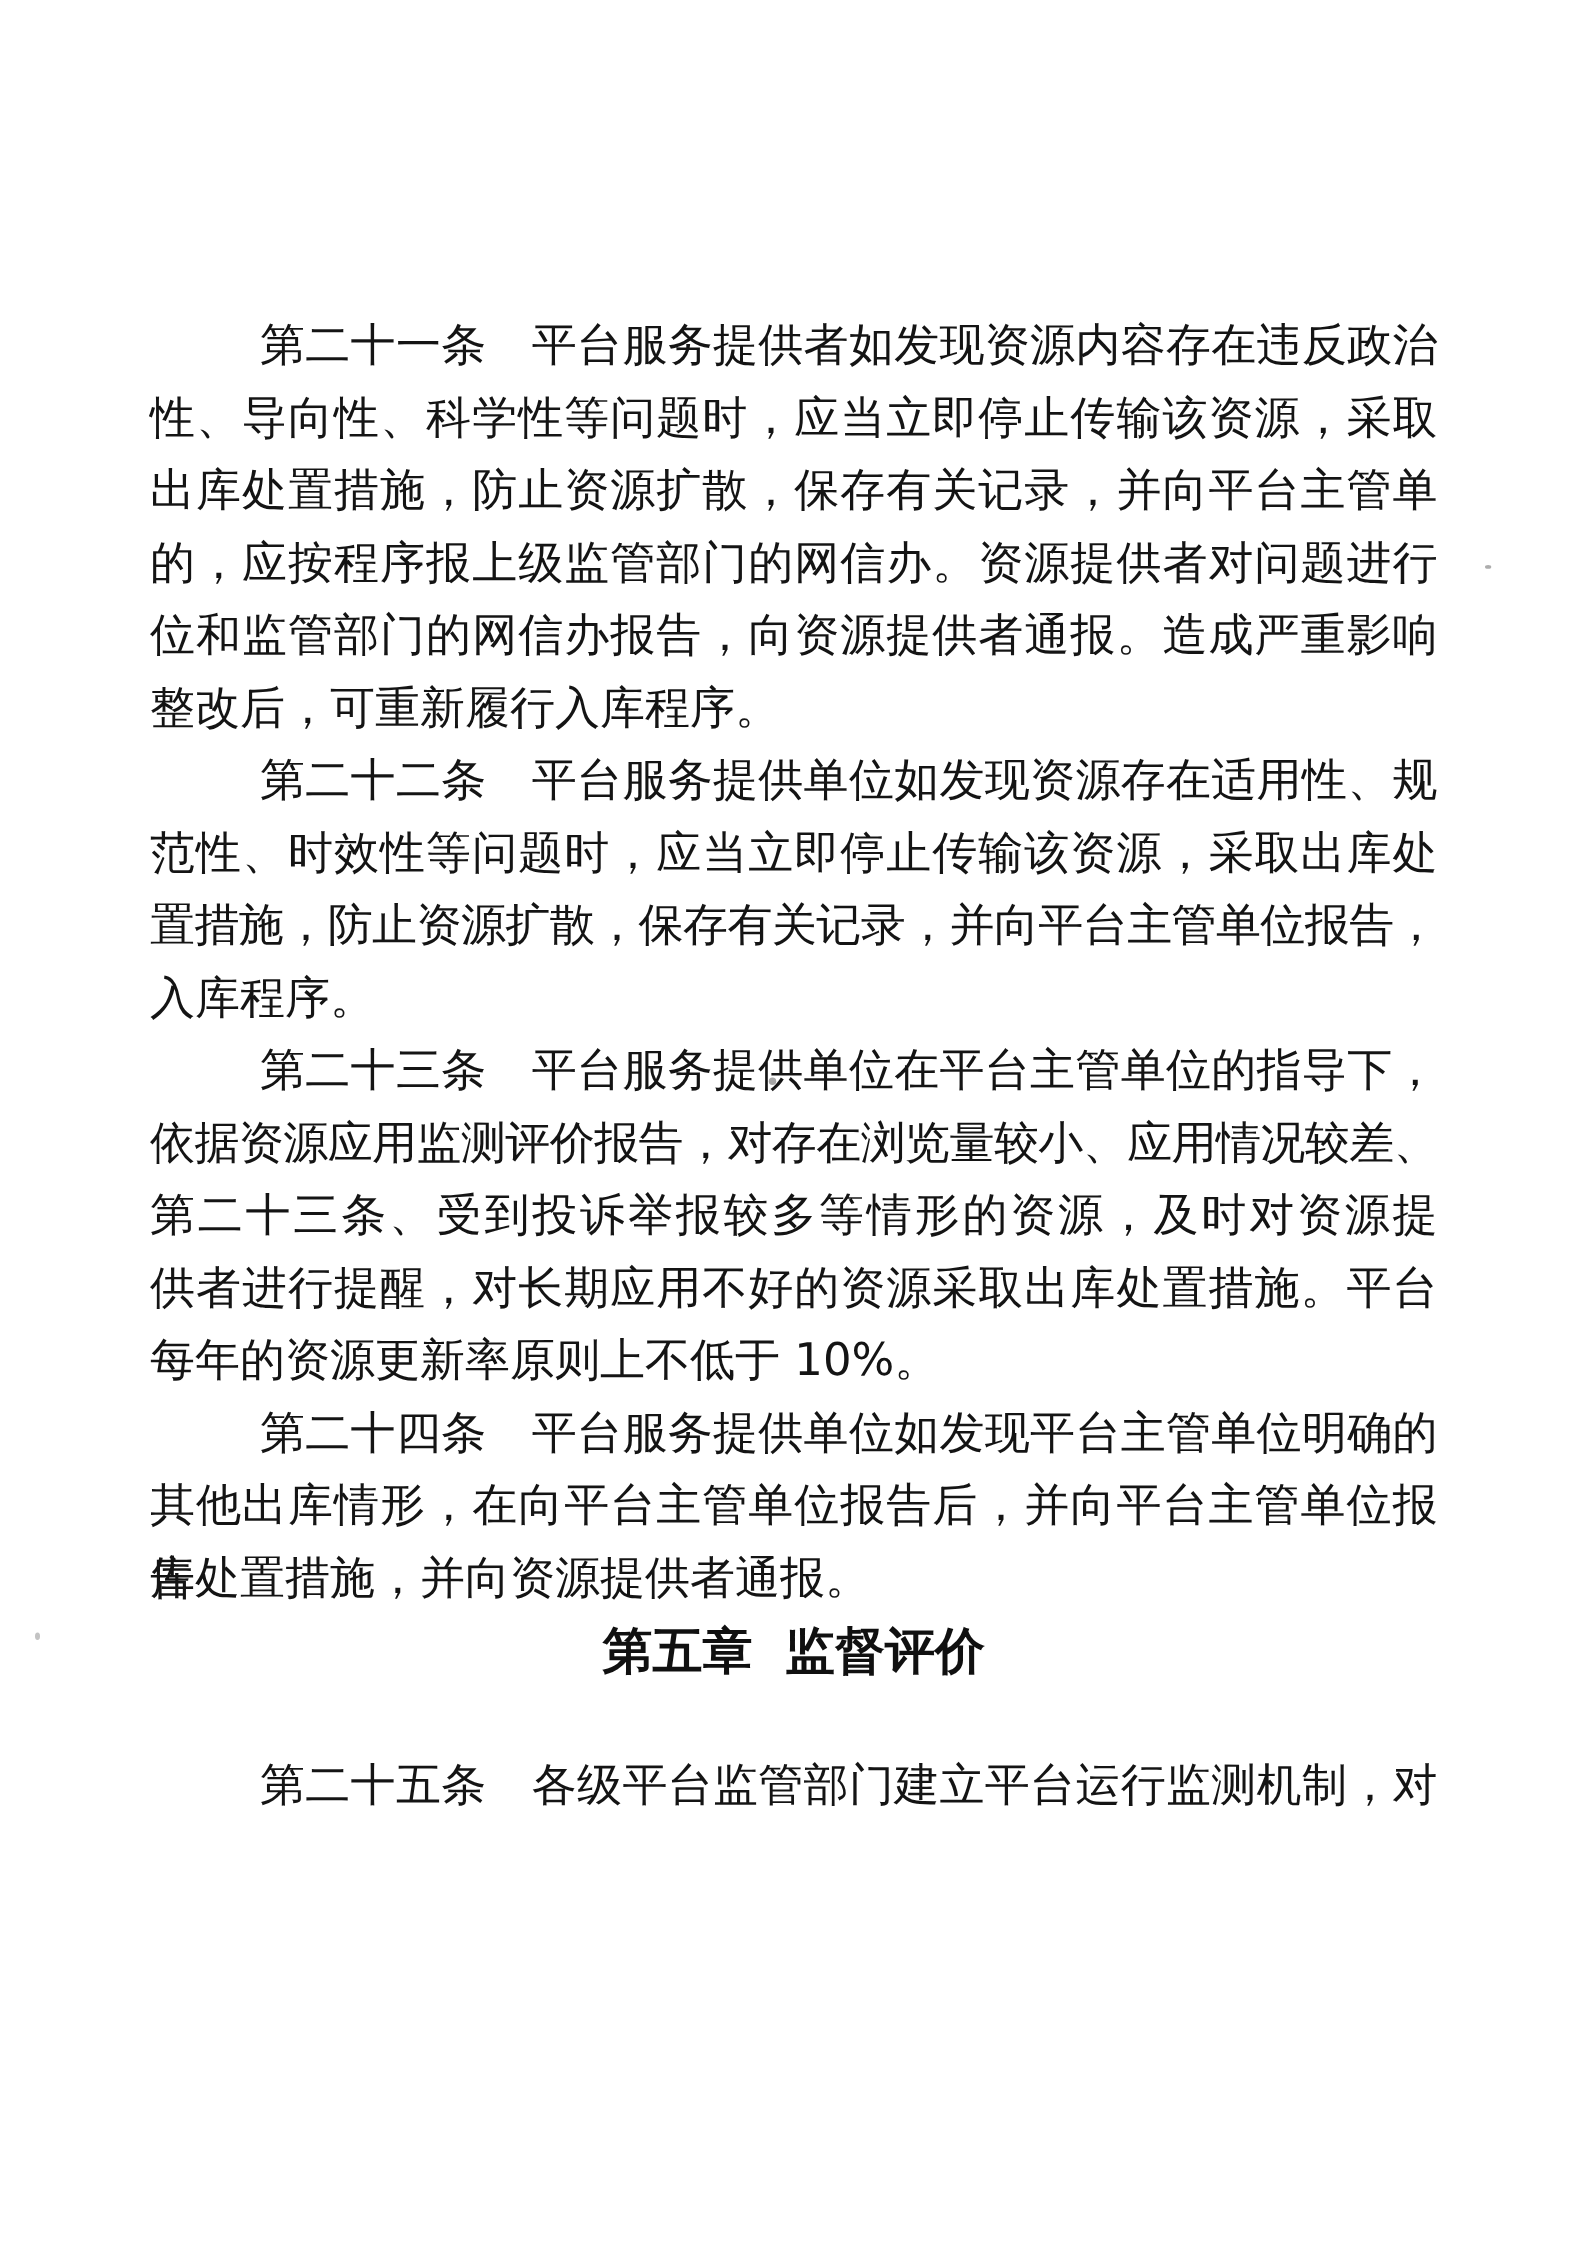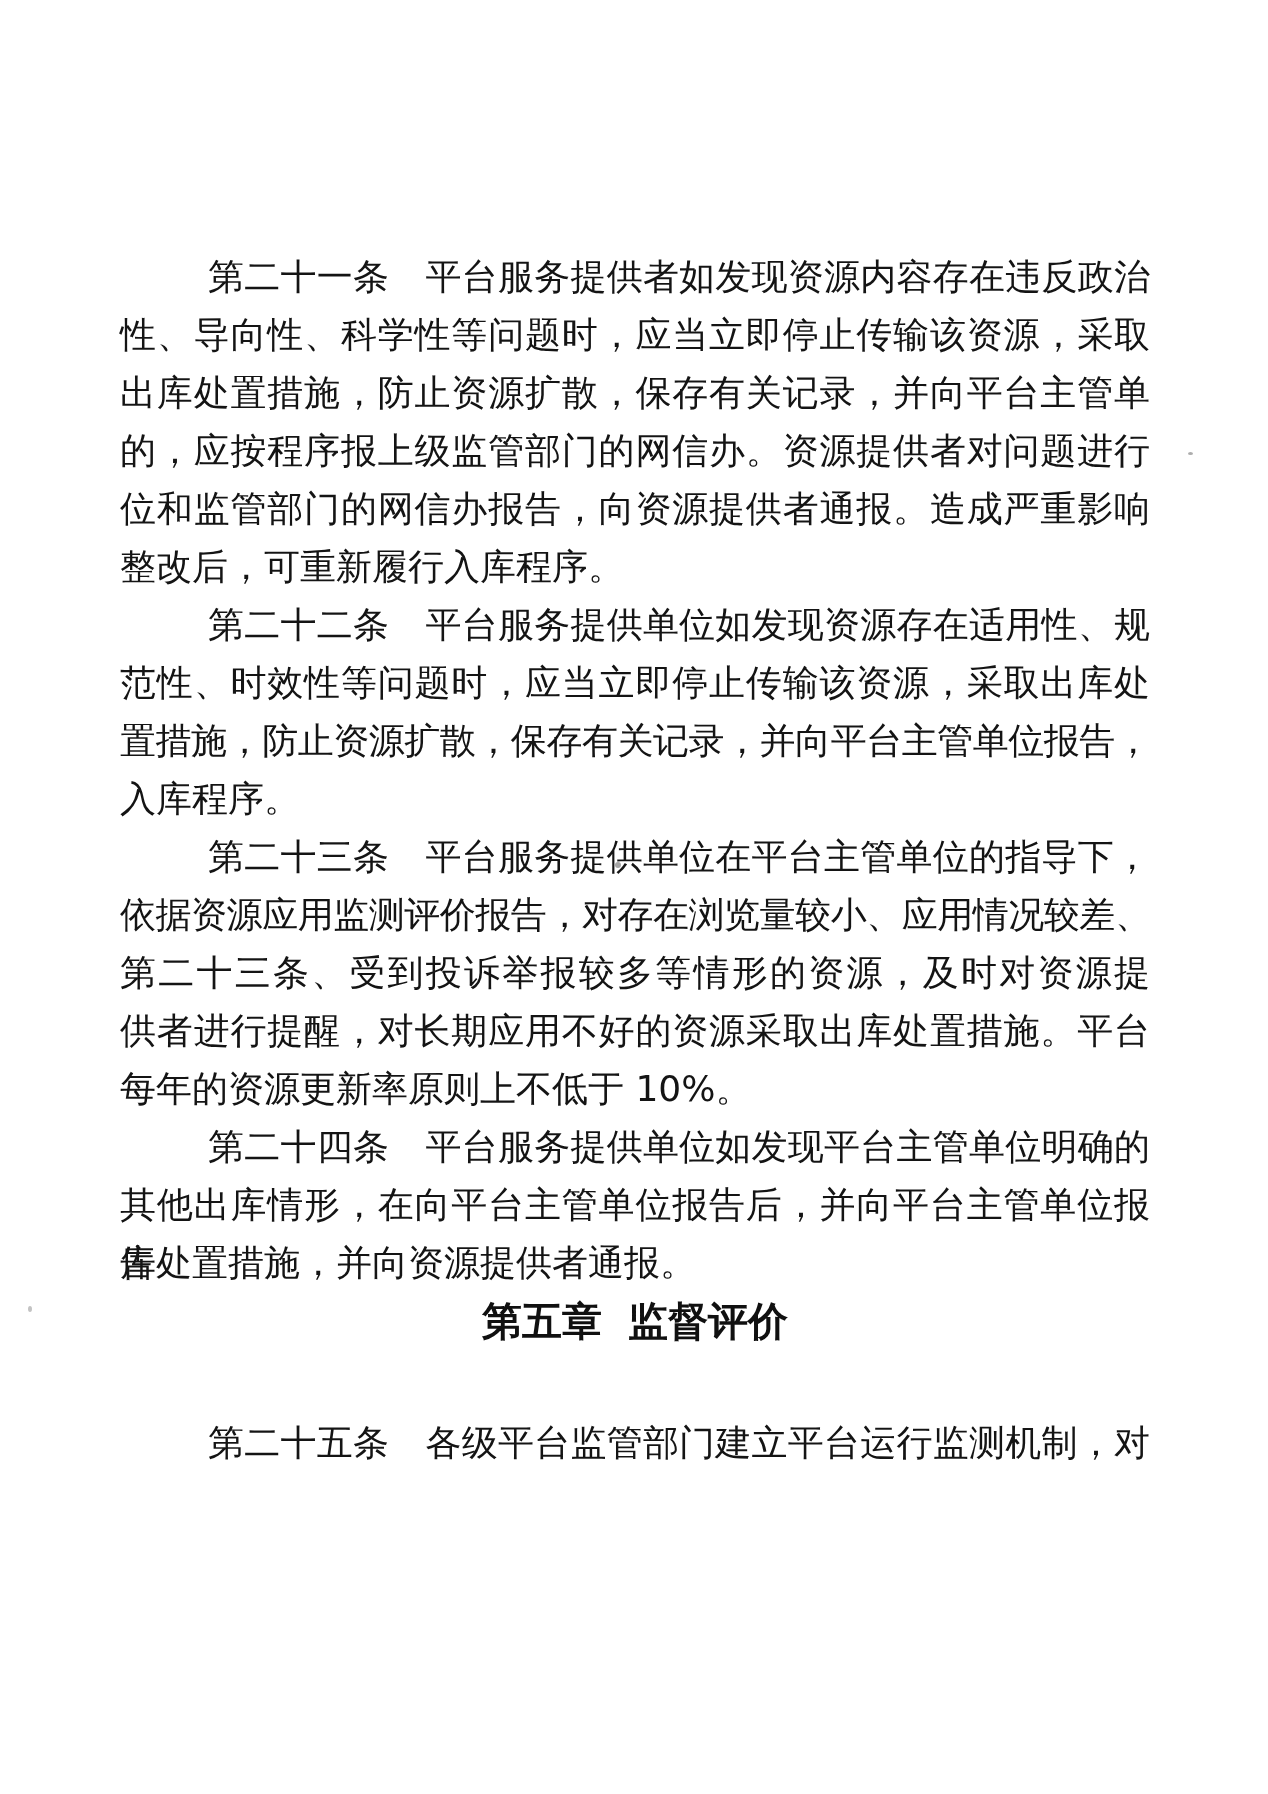--- a/index.html
+++ b/index.html
@@ -45,21 +45,21 @@
   .chapter-heading {
     font-size: 40px;
     line-height: 58px;
     height: 58px;
     font-weight: bold;
     text-align: center;
     word-spacing: 12px;
     color: #101010;
   }
   .closing-line {
-    margin-top: 64px;
+    margin-top: 50px;
   }
   .page-number {
     position: absolute;
     top: 1630px;
     right: 160px;
     font-size: 36px;
     line-height: 48px;
     letter-spacing: 4px;
     color: #1a1a1a;
   }

